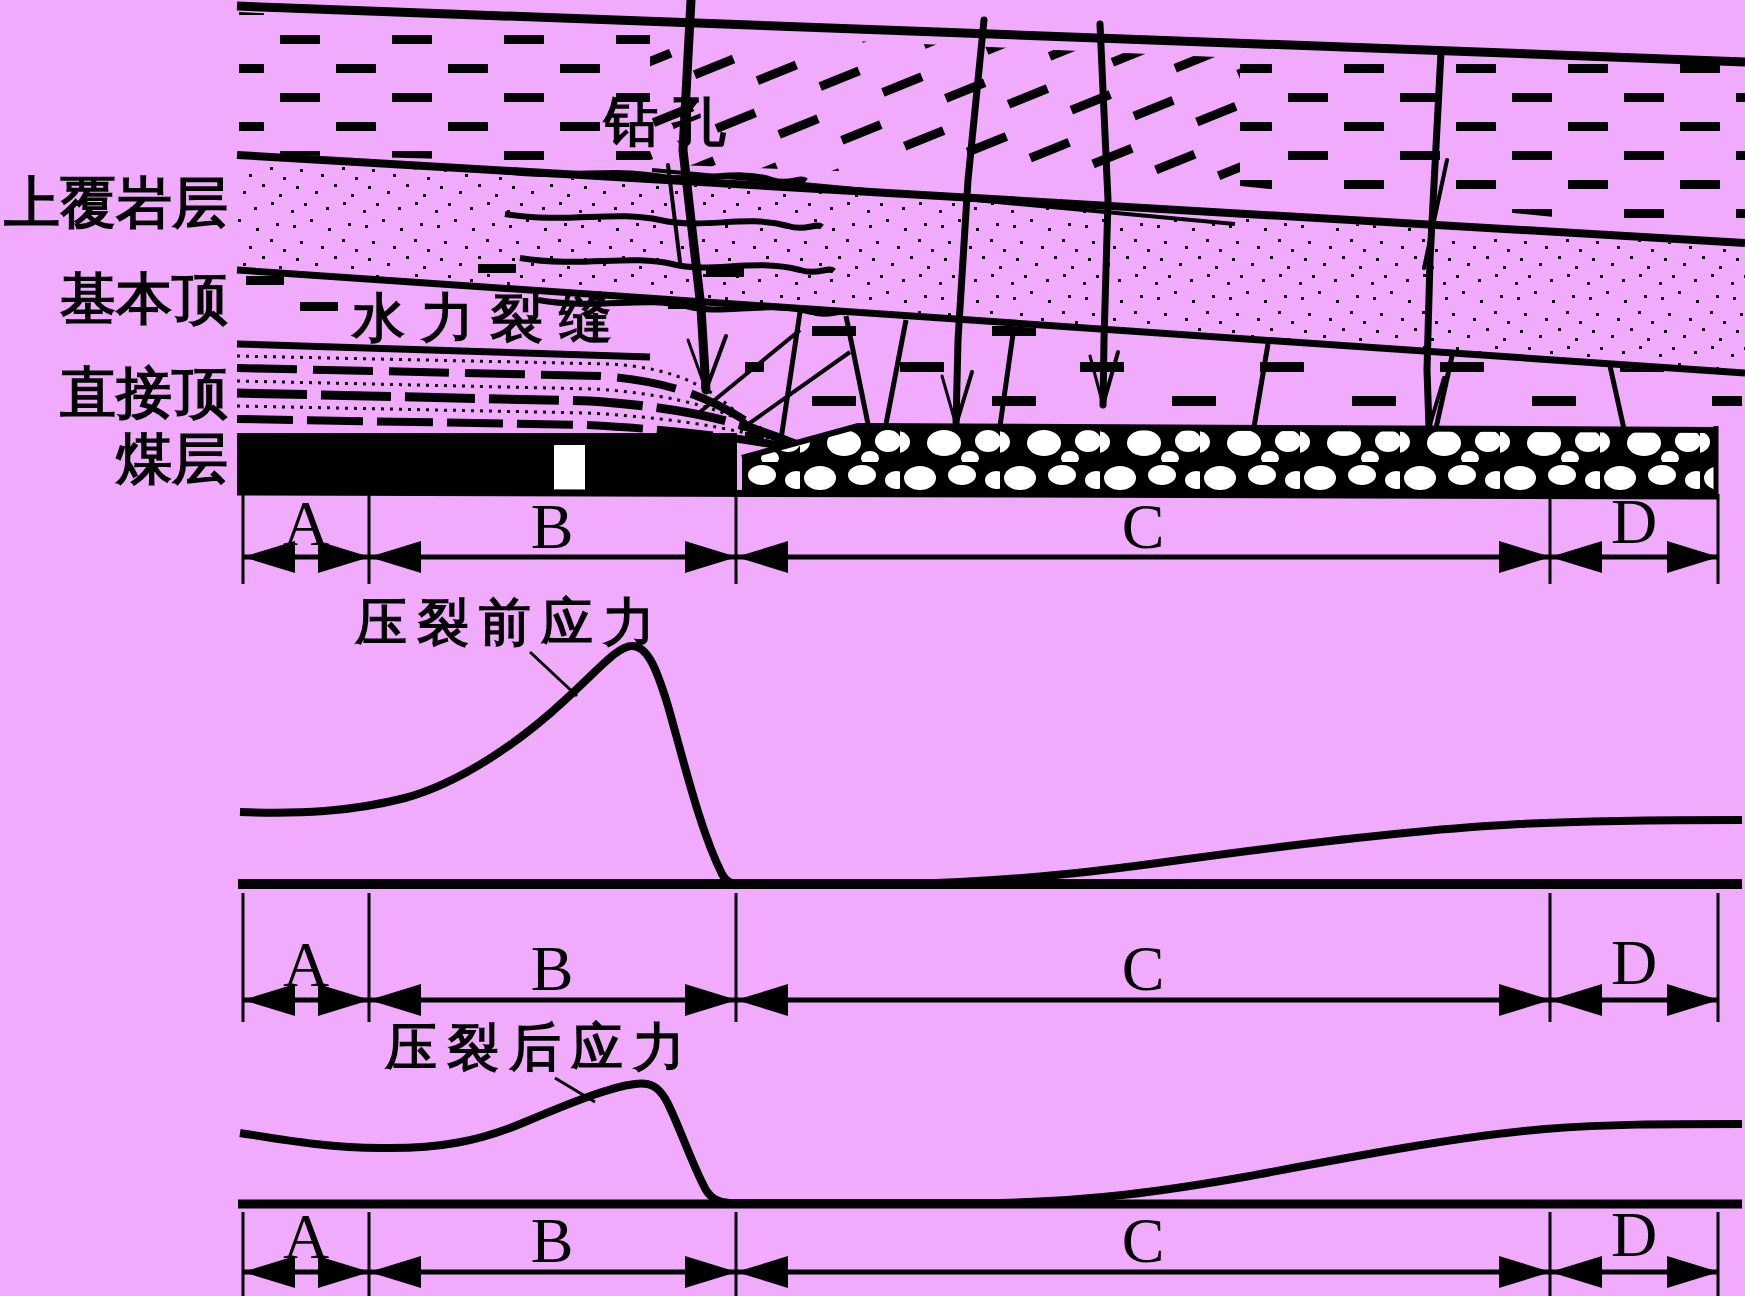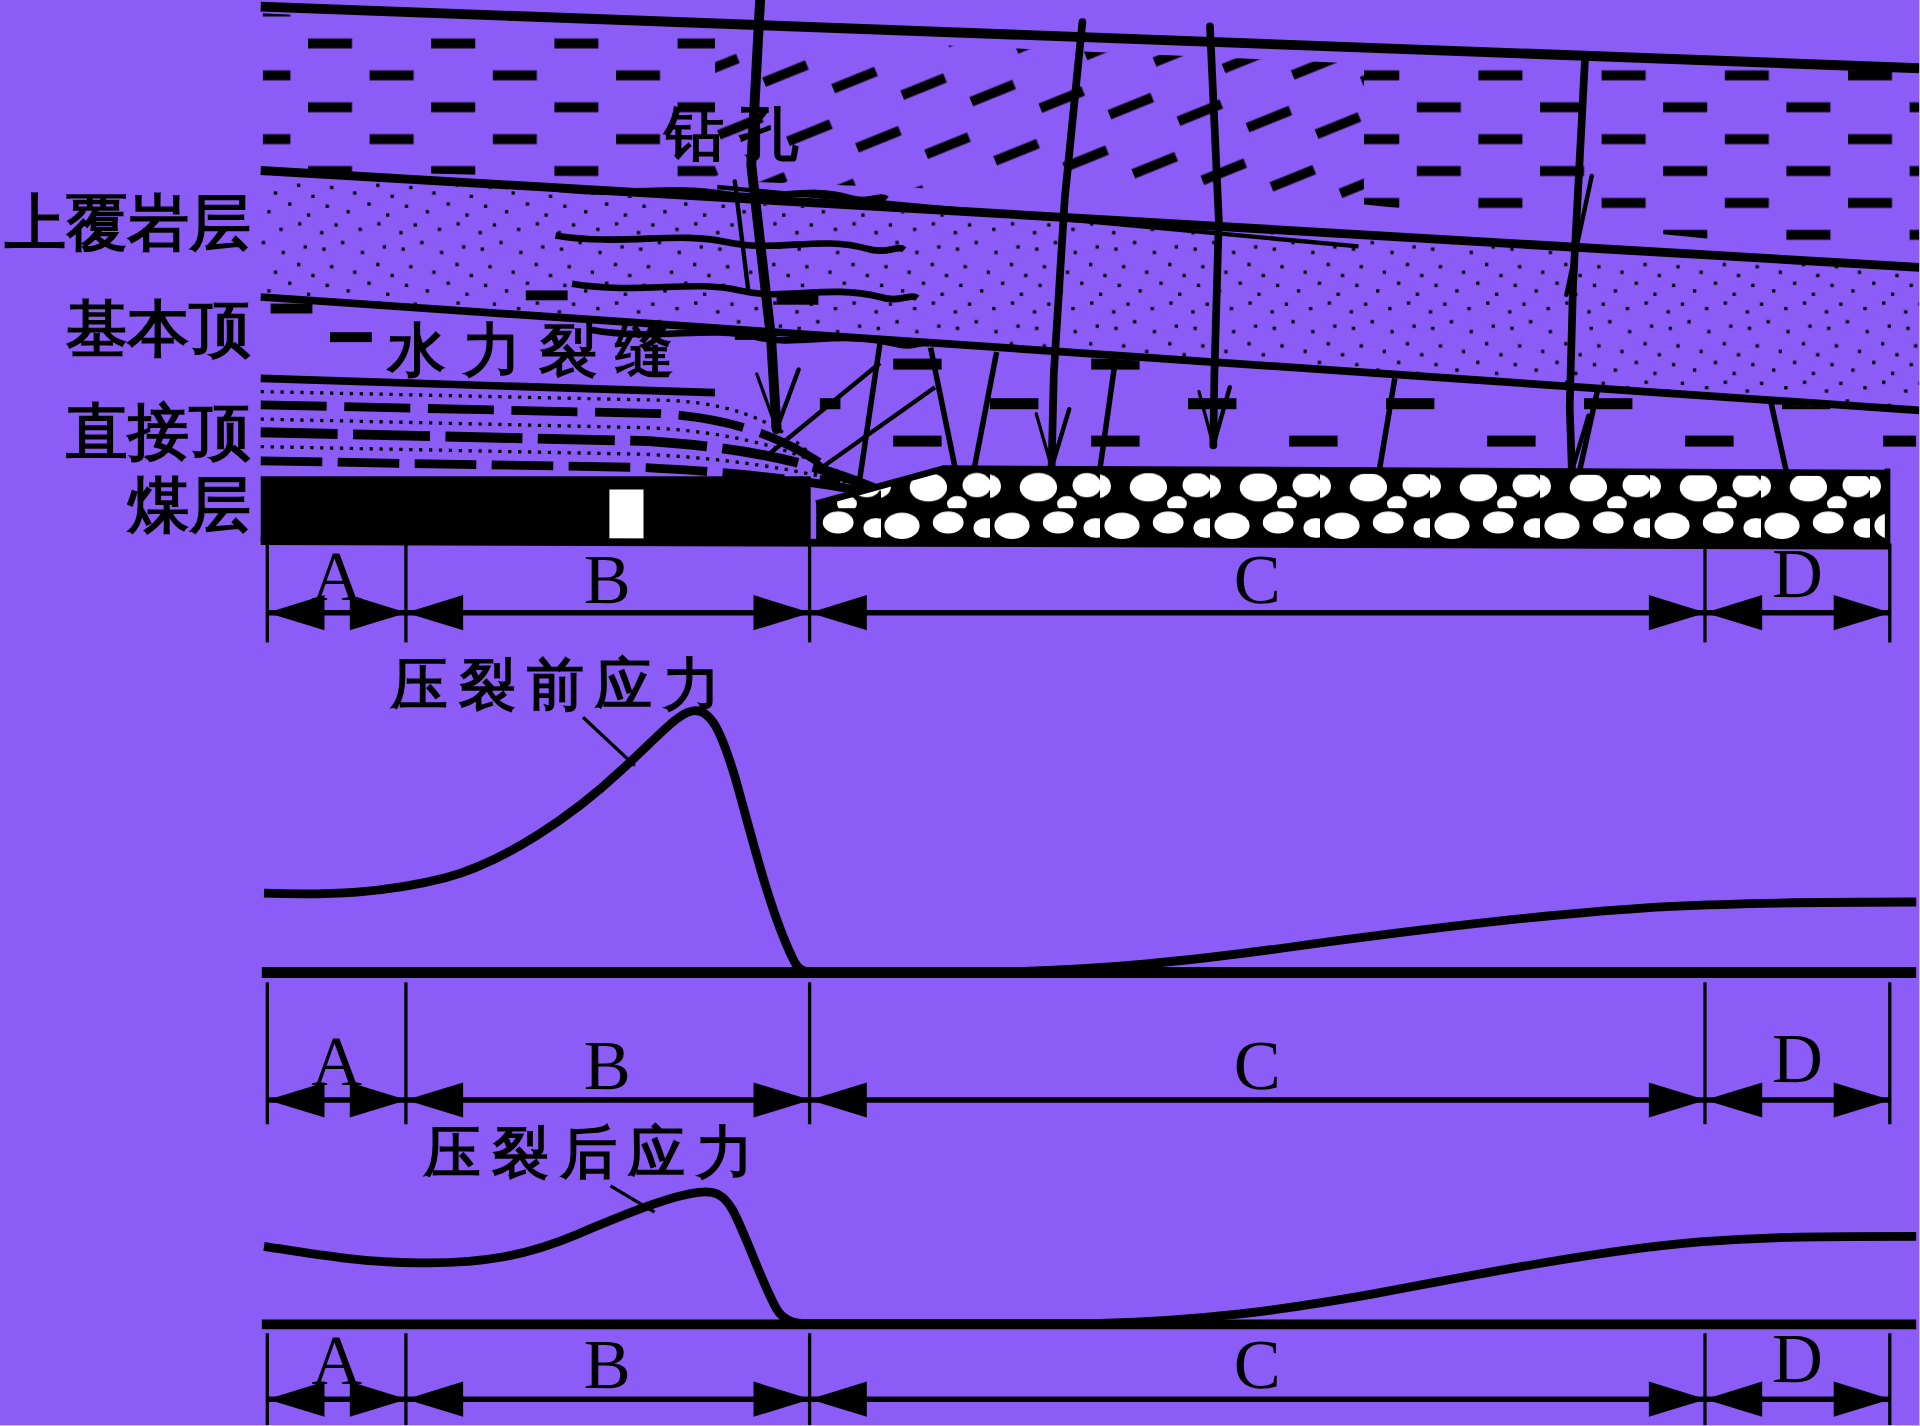--- a/index.html
+++ b/index.html
@@ -1,16 +1,16 @@
 <!DOCTYPE html>
 <html><head>
 <meta charset="utf-8">
 <style>
   html,body{margin:0;padding:0;background:#ffffff;}
-  .stage{position:relative;width:1745px;height:1296px;background:#8b5cf6;overflow:hidden;}
+  .stage{position:relative;width:1745px;height:1296px;background:#f0abfc;overflow:hidden;}
   svg{position:absolute;left:0;top:0;width:100%;height:100%;}
   text{fill:#000;}
   .cjk{font-family:"Liberation Serif","DejaVu Serif",serif;font-weight:bold;}
   .latin{font-family:"Liberation Serif","DejaVu Serif",serif;font-weight:normal;}
 </style>
 </head>
 <body>
 
 <div class="stage">
 <svg viewBox="0 0 1745 1296">

